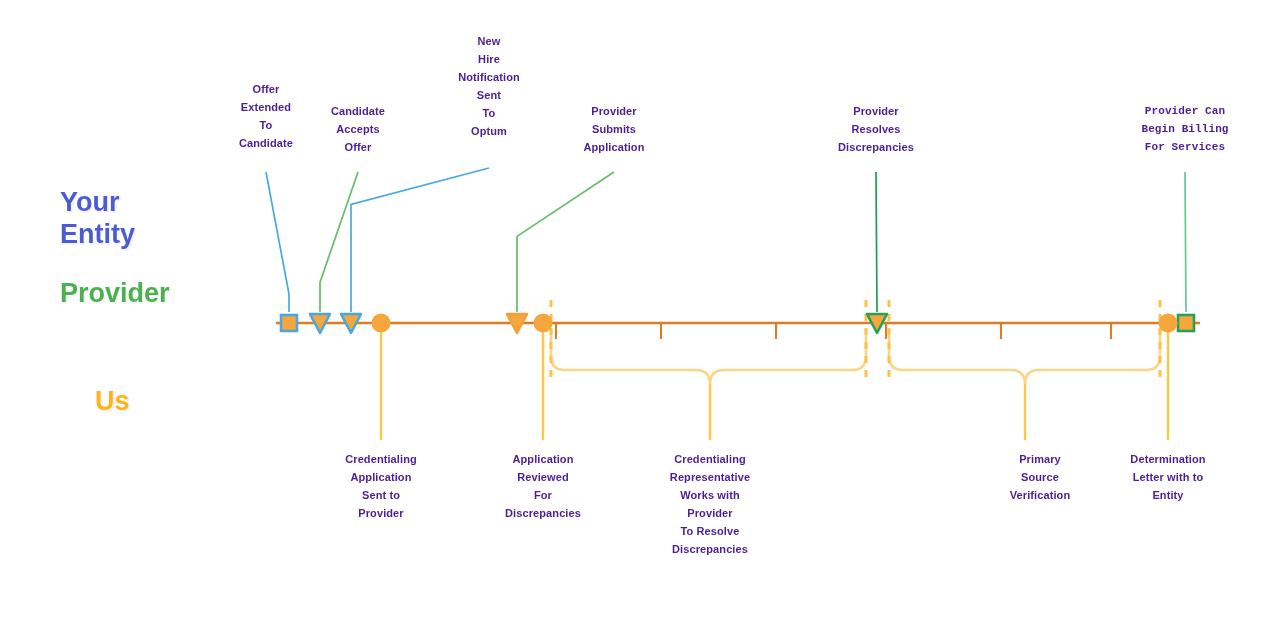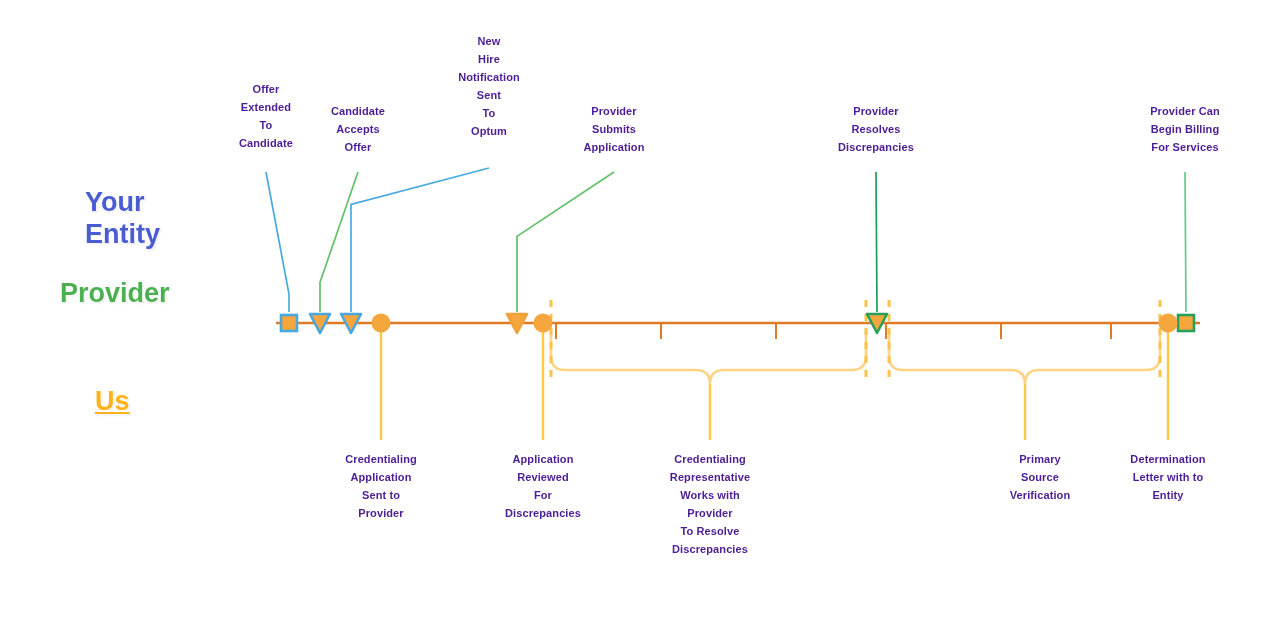--- a/index.html
+++ b/index.html
@@ -31,21 +31,21 @@
     font-weight:bold;
     font-size:27px;
     line-height:32px;
     white-space:pre-line;
     text-shadow:
        0 0 3px #fff, 0 0 3px #fff, 0 0 6px #fff, 0 0 6px #fff,
        1px 1px 2px rgba(120,120,120,.45);
   }
   .legend-entity{color:#4a5bd4;}
   .legend-provider{color:#4caf50;}
-  .legend-us{color:#ffb319;text-decoration:underline;}
+  .legend-us{color:#ffb319;}
 </style>
 </head>
 <body>
 
 <div id="stage">
 
   <svg id="art" viewBox="0 0 1280 621" xmlns="http://www.w3.org/2000/svg">
     <g id="g-brackets">
         <path d="M 551 330 L 551 356 Q 551 370 565 370 L 696 370 Q 710 370 710 384 Q 710 370 724 370 L 852 370 Q 866 370 866 356 L 866 330" fill="none" stroke="#fcd484" stroke-width="2.6" stroke-linecap="round"></path>
         <line x1="710" y1="384" x2="710" y2="440" stroke="#fcc843" stroke-width="2.4"></line>
@@ -85,21 +85,21 @@
         <polygon points="507,314 527,314 517,333" fill="#f5a63c" stroke="#f0a23a" stroke-width="2.6" stroke-linejoin="round"></polygon>
         <polygon points="867,314 887,314 877,333" fill="#f5a63c" stroke="#29a05a" stroke-width="2.6" stroke-linejoin="round"></polygon>
         <rect x="1178" y="315" width="16" height="16" fill="#f5a63c" stroke="#29a05a" stroke-width="2.6"></rect>
         <circle cx="381" cy="323" r="9.5" fill="#f5a63c"></circle>
         <circle cx="543" cy="323" r="9.5" fill="#f5a63c"></circle>
         <circle cx="1168" cy="323" r="9.5" fill="#f5a63c"></circle>
       </g>
   </svg>
 
   <div id="legend-layer">
-      <div class="legend legend-entity" style="left: 60px; top: 186px; color: rgb(74, 91, 212); margin-left: 25px;">Your
+      <div class="legend legend-entity" style="left: 60px; top: 186px; color: rgb(74, 91, 212);">Your
 Entity</div>
       <div class="legend legend-provider" style="left: 60px; top: 277px; color: rgb(76, 175, 80);">Provider</div>
       <div class="legend legend-us" style="left: 95px; top: 385px; color: rgb(255, 179, 25);">Us</div>
     </div>
   <div id="labels-top">
       <div class="lbl lbl-top" style="left: 266px; top: 80px;">Offer
 Extended
 To
 Candidate</div>
       <div class="lbl lbl-top" style="left: 358px; top: 102px;">Candidate
@@ -110,21 +110,21 @@
 Notification
 Sent
 To
 Optum</div>
       <div class="lbl lbl-top" style="left: 614px; top: 102px;">Provider
 Submits
 Application</div>
       <div class="lbl lbl-top" style="left: 876px; top: 102px;">Provider
 Resolves
 Discrepancies</div>
-      <div class="lbl lbl-top" style="left: 1185px; top: 102px;">Provider Can
+      <div class="lbl lbl-top" style="left: 1185px; top: 102px; font-family: Liberation Mono, monospace;">Provider Can
 Begin Billing
 For Services</div>
     </div>
   <div id="labels-bottom">
       <div class="lbl lbl-bot" style="left: 381px; top: 450px;">Credentialing
 Application
 Sent to
 Provider</div>
       <div class="lbl lbl-bot" style="left: 543px; top: 450px;">Application
 Reviewed

